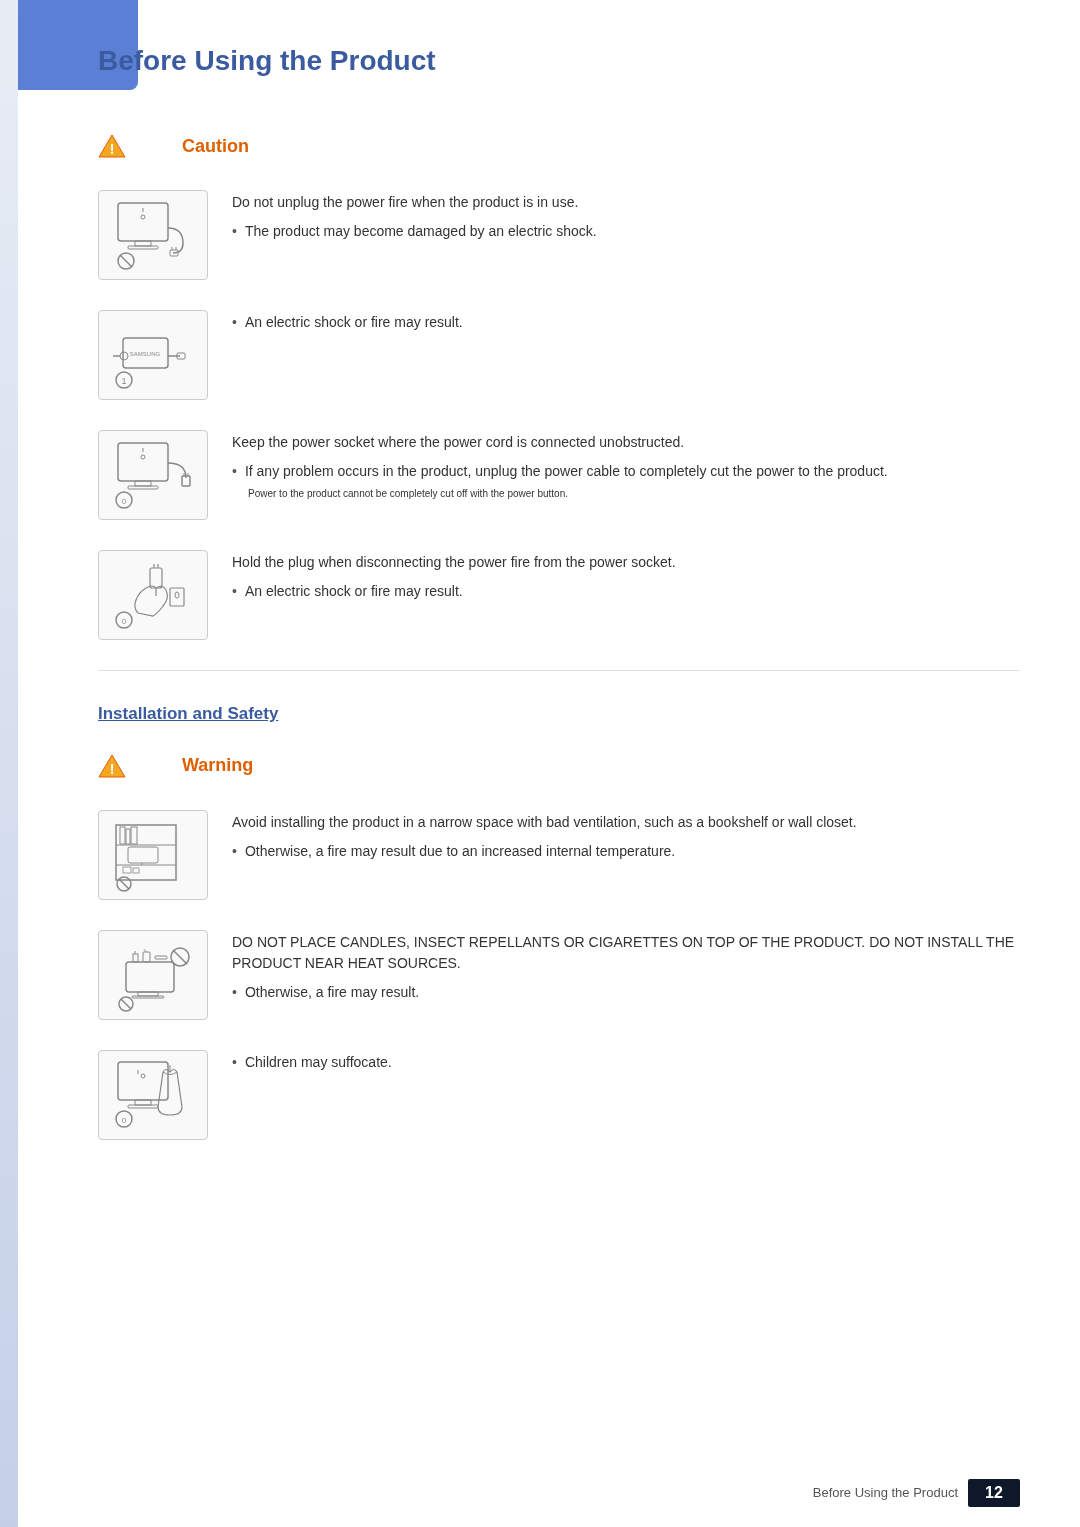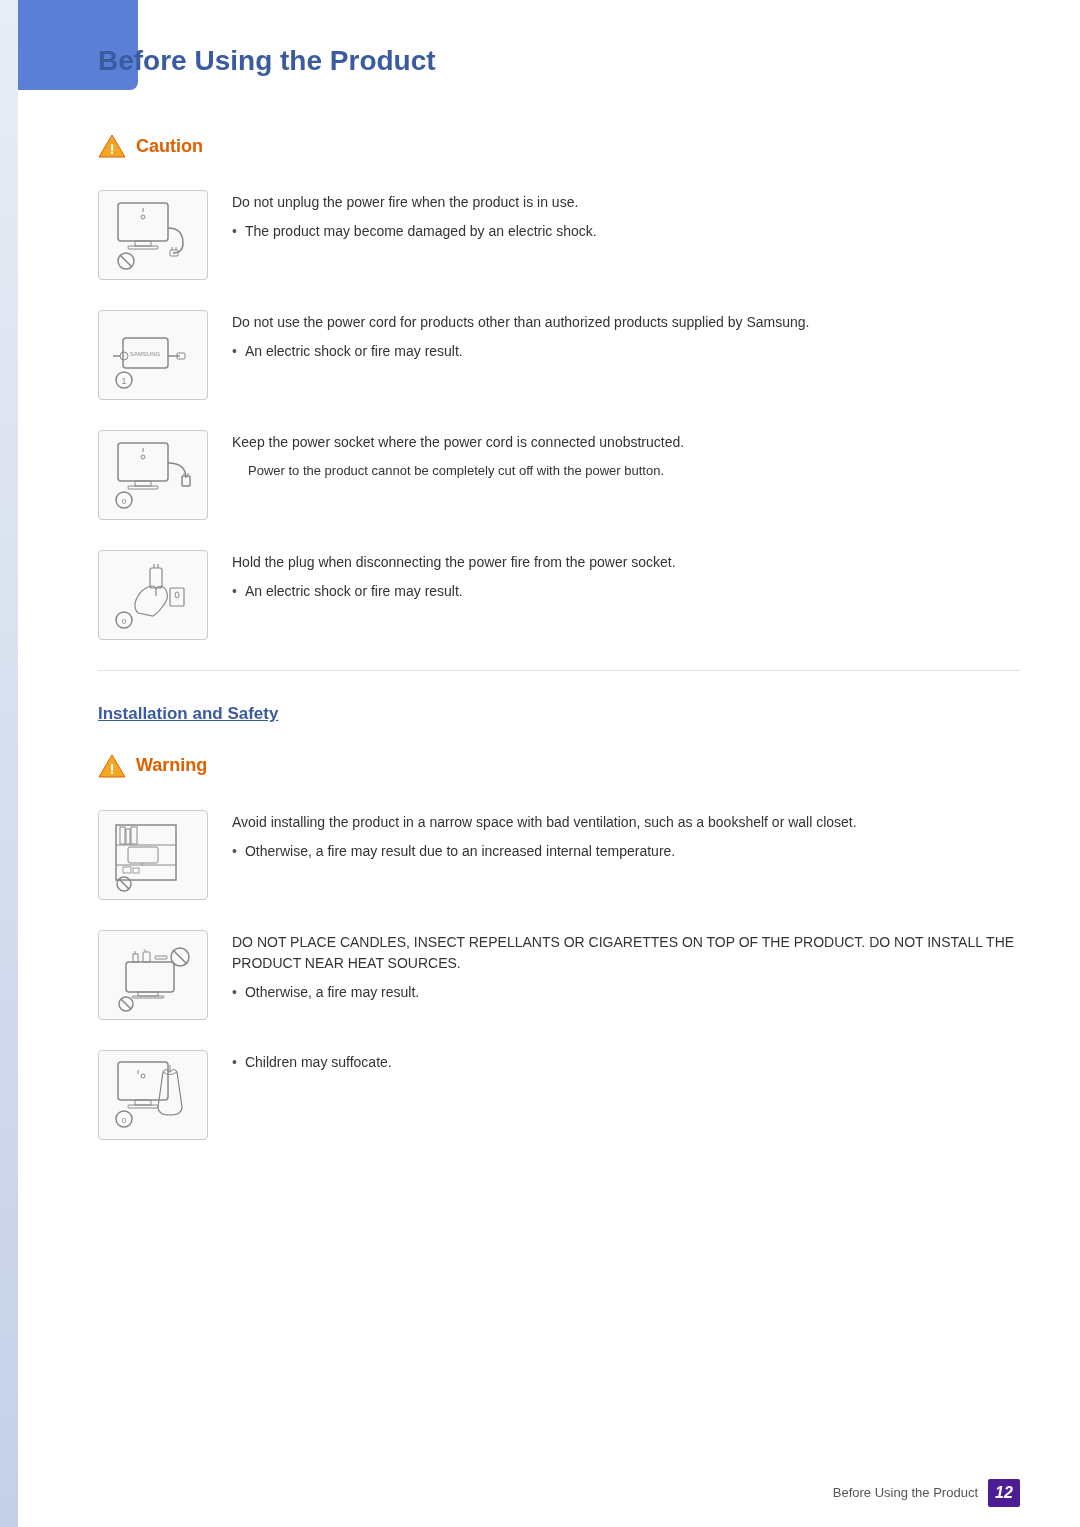--- a/index.html
+++ b/index.html
@@ -55,20 +55,21 @@
       display: flex;
       align-items: center;
       gap: 10px;
       margin-bottom: 30px;
     }
 
     .section-label .label-text {
       font-size: 18px;
       font-weight: bold;
       color: #e06000;
+      margin-left: 46px;
     }
 
     .warning-icon {
       width: 28px;
       height: 28px;
     }
 
     
     .content-item {
       display: flex;
@@ -121,21 +122,21 @@
     .item-bullet::before {
       content: "•";
       color: #555;
       margin-top: 0px;
     }
 
     .item-sub-text {
       margin-left: 16px;
       color: #333;
       margin-top: 4px;
-      font-size: 13px;
+      font-size: 10px;
     }
 
     
     .install-heading {
       font-size: 17px;
       font-weight: bold;
       color: #3a5ba0;
       margin: 30px 0 25px 0;
       border-top: none;
       text-decoration: underline;
@@ -147,31 +148,30 @@
       bottom: 20px;
       right: 60px;
       display: flex;
       align-items: center;
       gap: 10px;
       font-size: 13px;
       color: #555;
     }
 
     .page-number-box {
-      background: #4c1d95;
+      background: #0f172a;
       color: #fff;
       font-size: 16px;
       font-weight: bold;
-      width: 32px;
+      width: 52px;
       height: 28px;
       display: flex;
       align-items: center;
       justify-content: center;
       border-radius: 2px;
-      font-style: italic;
     }
 
     .section-divider {
       height: 1px;
       background: #e0e0e0;
       margin: 10px 0 30px 0;
     }
   </style>
 </head>
 <body>
@@ -227,21 +227,20 @@
         <circle cx="16" cy="38" r="4" fill="none" stroke="#888" stroke-width="1"></circle>
         <line x1="5" y1="38" x2="12" y2="38" stroke="#888" stroke-width="1.5"></line>
         <line x1="60" y1="38" x2="72" y2="38" stroke="#888" stroke-width="1.5"></line>
         <rect x="69" y="35" width="8" height="6" rx="1" fill="none" stroke="#888" stroke-width="1"></rect>
 
         <circle cx="16" cy="62" r="8" fill="none" stroke="#888" stroke-width="1.5"></circle>
         <text x="16" y="66" text-anchor="middle" font-size="9" fill="#888">1</text>
       </svg>
     </div>
     <div class="item-text">
-      <p class="item-main-text">Do not use the power cord for products other than authorized products supplied by Samsung.</p>
       <p class="item-bullet">An electric shock or fire may result.</p>
     </div>
   </div>
 
   <div class="content-item">
     <div class="item-image">
       <svg viewBox="0 0 90 75" xmlns="http://www.w3.org/2000/svg">
 
         <rect x="10" y="5" width="50" height="38" rx="3" fill="none" stroke="#888" stroke-width="1.5"></rect>
         <circle cx="35" cy="19" r="2" fill="none" stroke="#888" stroke-width="1"></circle>
@@ -253,20 +252,21 @@
         <rect x="74" y="38" width="8" height="10" rx="1" fill="none" stroke="#888" stroke-width="1.5"></rect>
         <line x1="76" y1="38" x2="76" y2="35" stroke="#888" stroke-width="1"></line>
         <line x1="80" y1="38" x2="80" y2="35" stroke="#888" stroke-width="1"></line>
 
         <circle cx="16" cy="62" r="8" fill="none" stroke="#888" stroke-width="1.5"></circle>
         <text x="16" y="66" text-anchor="middle" font-size="8" fill="#888">0</text>
       </svg>
     </div>
     <div class="item-text">
       <p class="item-main-text">Keep the power socket where the power cord is connected unobstructed.</p>
+      <p class="item-bullet">If any problem occurs in the product, unplug the power cable to completely cut the power to the product.</p>
       <p class="item-sub-text">Power to the product cannot be completely cut off with the power button.</p>
     </div>
   </div>
 
   <div class="content-item">
     <div class="item-image">
       <svg viewBox="0 0 90 75" xmlns="http://www.w3.org/2000/svg">
 
         <path d="M30 55 Q25 50 28 42 Q31 34 38 30 Q45 26 48 30 Q55 26 58 32 Q62 40 55 48 Q50 55 45 58 Z" fill="none" stroke="#888" stroke-width="1.2"></path>
 

